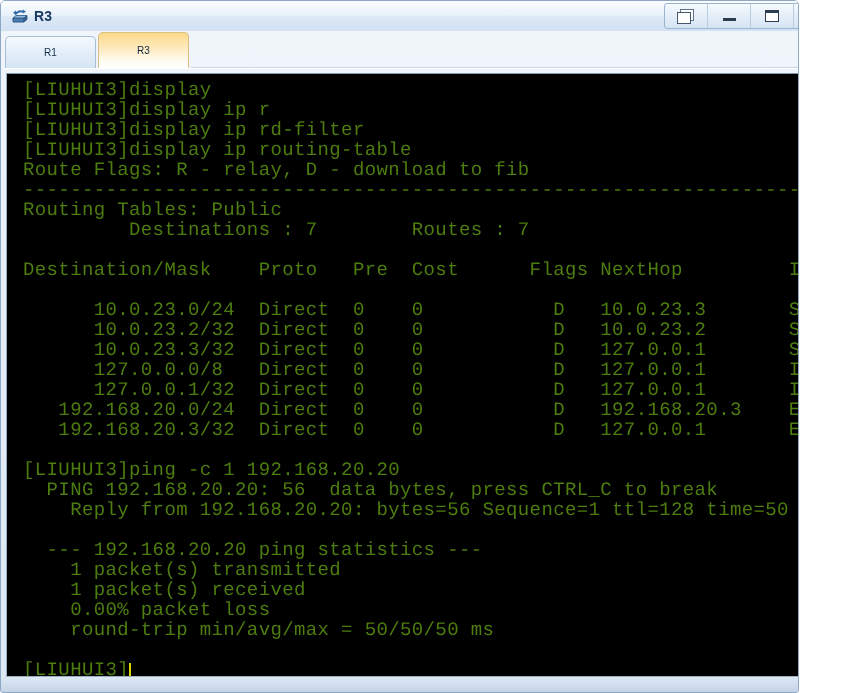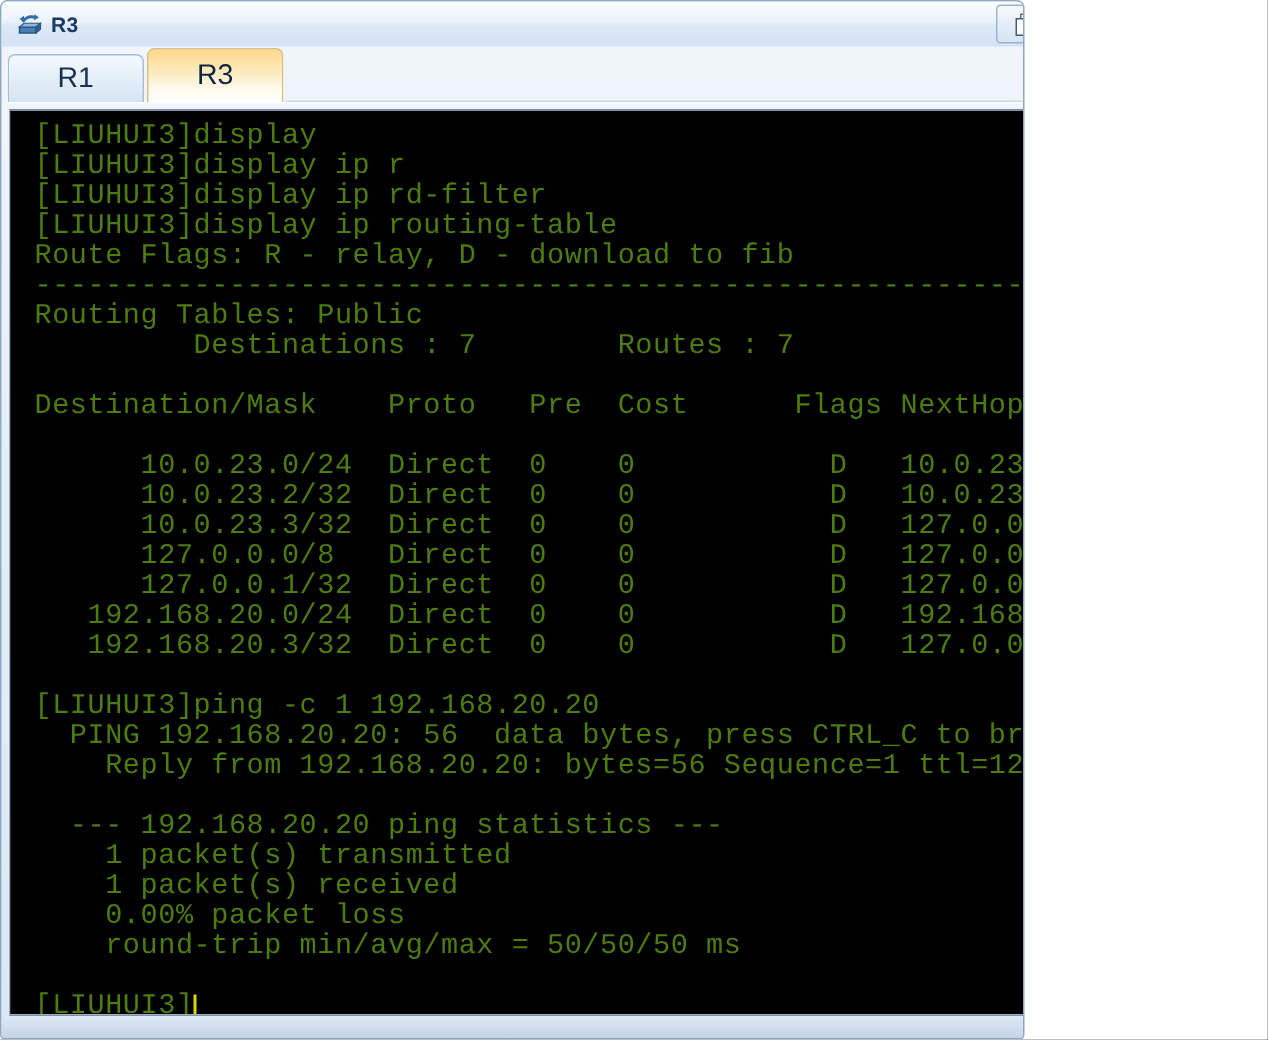--- a/index.html
+++ b/index.html
@@ -8,21 +8,21 @@
     margin: 0; padding: 0;
     width: 845px; height: 693px;
     overflow: hidden;
     background: #ffffff;
     font-family: "Liberation Sans", sans-serif;
   }
 
   
   .window {
     position: relative;
-    width: 683px;
+    width: 799px;
     height: 693px;
     background: linear-gradient(to bottom, #f2f6fb 0%, #e6eef7 40%, #dce7f4 100%);
     border: 1px solid #8ea7c4;
     border-radius: 5px 5px 3px 3px;
     overflow: hidden;
   }
 
   
   .titlebar {
     position: absolute;
@@ -100,21 +100,21 @@
     display: flex;
     align-items: flex-end;
     border-bottom: 1px solid #ffffff;
   }
   .tab {
     width: 91px; height: 32px;
     margin-right: 2px;
     display: flex;
     align-items: center;
     justify-content: center;
-    font-size: 19px;
+    font-size: 10px;
     color: #16314f;
     border: 1px solid #a8bed6;
     border-bottom: none;
     border-radius: 5px 5px 0 0;
     background: linear-gradient(to bottom, #f4f9fe 0%, #e3edf8 55%, #d5e4f3 100%);
     position: relative;
   }
   .tab.active {
     height: 36px;
     color: #0d2542;

